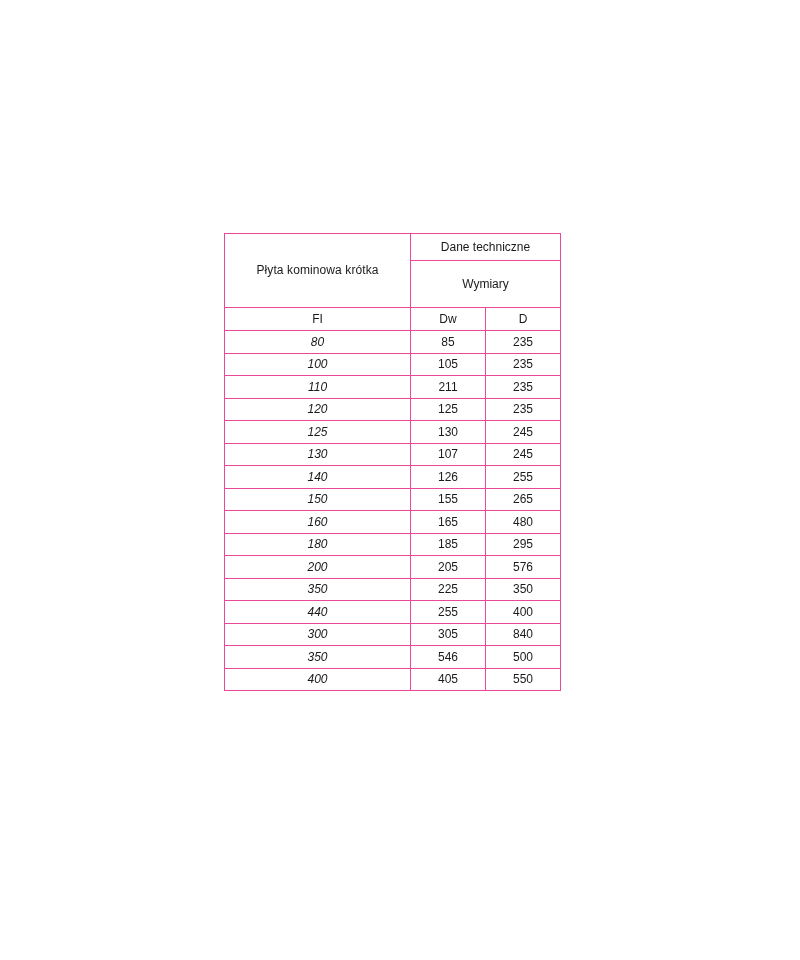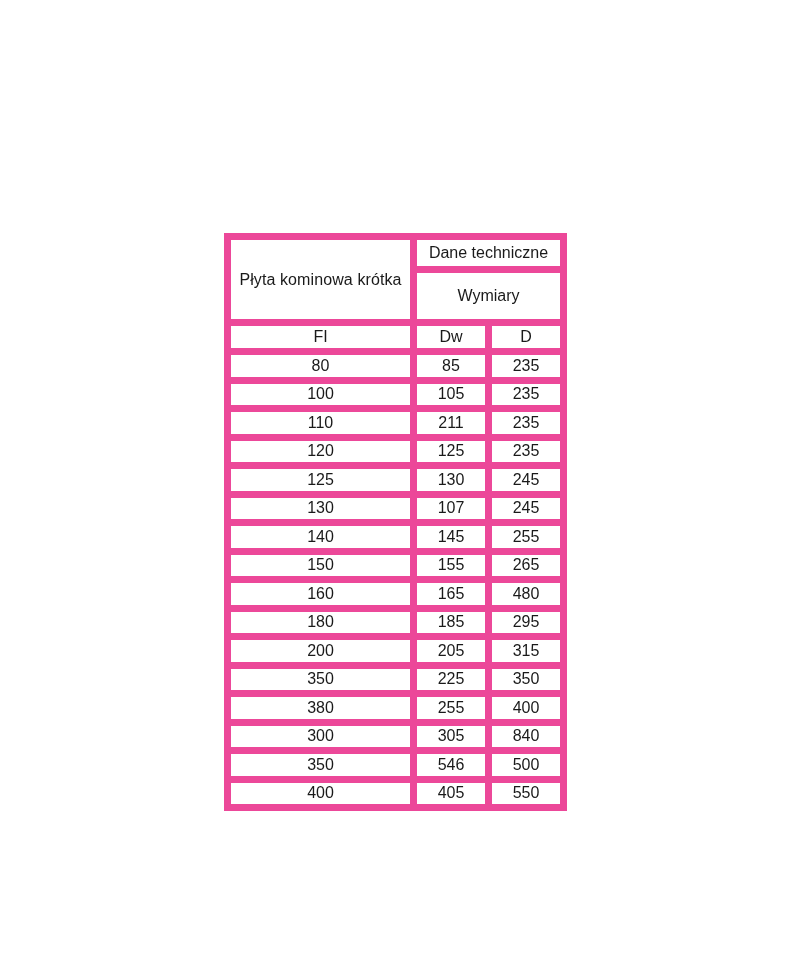--- a/index.html
+++ b/index.html
@@ -24,25 +24,25 @@
     top: 233px;
     width: 336px;
   }
   table.spec {
     border-collapse: collapse;
     width: 336px;
     table-layout: fixed;
     background: #ffffff;
   }
   table.spec td, table.spec th {
-    border: 7px solid #ec4899;
+    border: 1px solid #ec4899;
     padding: 0;
     text-align: center;
     vertical-align: middle;
-    font-size: 16px;
+    font-size: 12px;
     font-weight: normal;
     color: #1a1a1a;
   }
   
   col.c-fi { width: 186px; }
   col.c-dw { width: 75px; }
   col.c-d  { width: 75px; }
 
   td.title-cell {
     font-weight: bold;
@@ -63,20 +63,21 @@
   }
   td.col-head {
     font-weight: bold;
     font-size: 12px;
     height: 22px;
   }
   td.fi-val {
     font-weight: bold;
     font-size: 12px;
     height: 21.5px;
+    font-style: italic;
   }
   td.num-val {
     font-weight: normal;
     font-size: 12px;
     height: 21.5px;
   }
 </style>
 </head>
 <body>
 
@@ -127,50 +128,50 @@
           <td class="num-val">130</td>
           <td class="num-val">245</td>
         </tr>
         <tr>
           <td class="fi-val">130</td>
           <td class="num-val">107</td>
           <td class="num-val">245</td>
         </tr>
         <tr>
           <td class="fi-val">140</td>
-          <td class="num-val">145</td>
+          <td class="num-val">126</td>
           <td class="num-val">255</td>
         </tr>
         <tr>
           <td class="fi-val">150</td>
           <td class="num-val">155</td>
           <td class="num-val">265</td>
         </tr>
         <tr>
           <td class="fi-val">160</td>
           <td class="num-val">165</td>
           <td class="num-val">480</td>
         </tr>
         <tr>
           <td class="fi-val">180</td>
           <td class="num-val">185</td>
           <td class="num-val">295</td>
         </tr>
         <tr>
           <td class="fi-val">200</td>
           <td class="num-val">205</td>
-          <td class="num-val">315</td>
+          <td class="num-val">576</td>
         </tr>
         <tr>
           <td class="fi-val">350</td>
           <td class="num-val">225</td>
           <td class="num-val">350</td>
         </tr>
         <tr>
-          <td class="fi-val">380</td>
+          <td class="fi-val">440</td>
           <td class="num-val">255</td>
           <td class="num-val">400</td>
         </tr>
         <tr>
           <td class="fi-val">300</td>
           <td class="num-val">305</td>
           <td class="num-val">840</td>
         </tr>
         <tr>
           <td class="fi-val">350</td>

